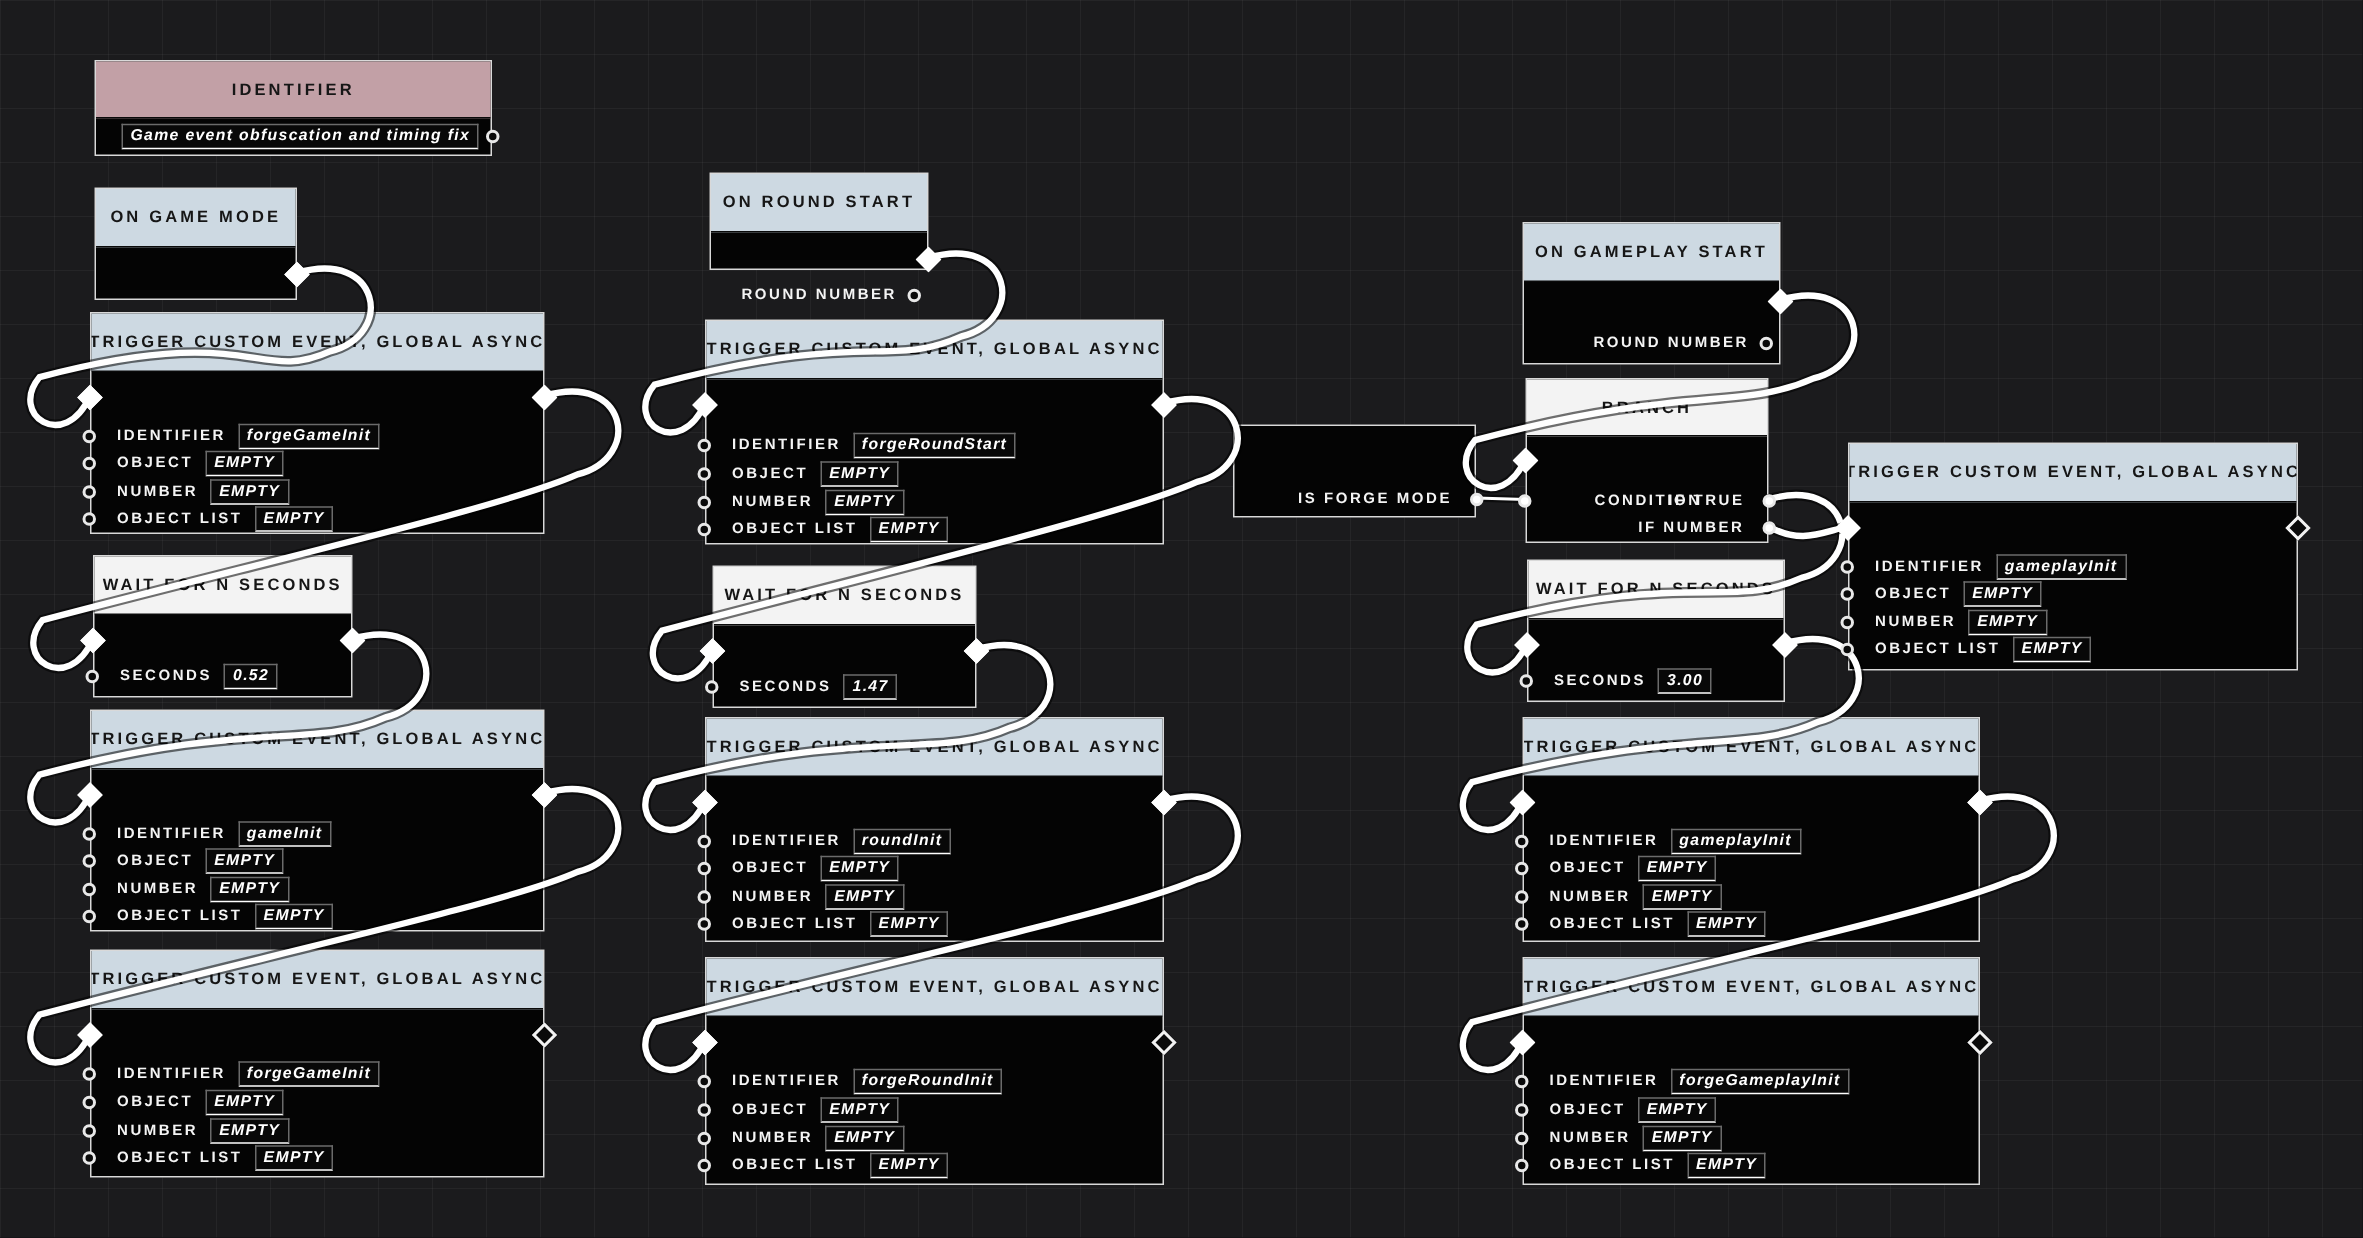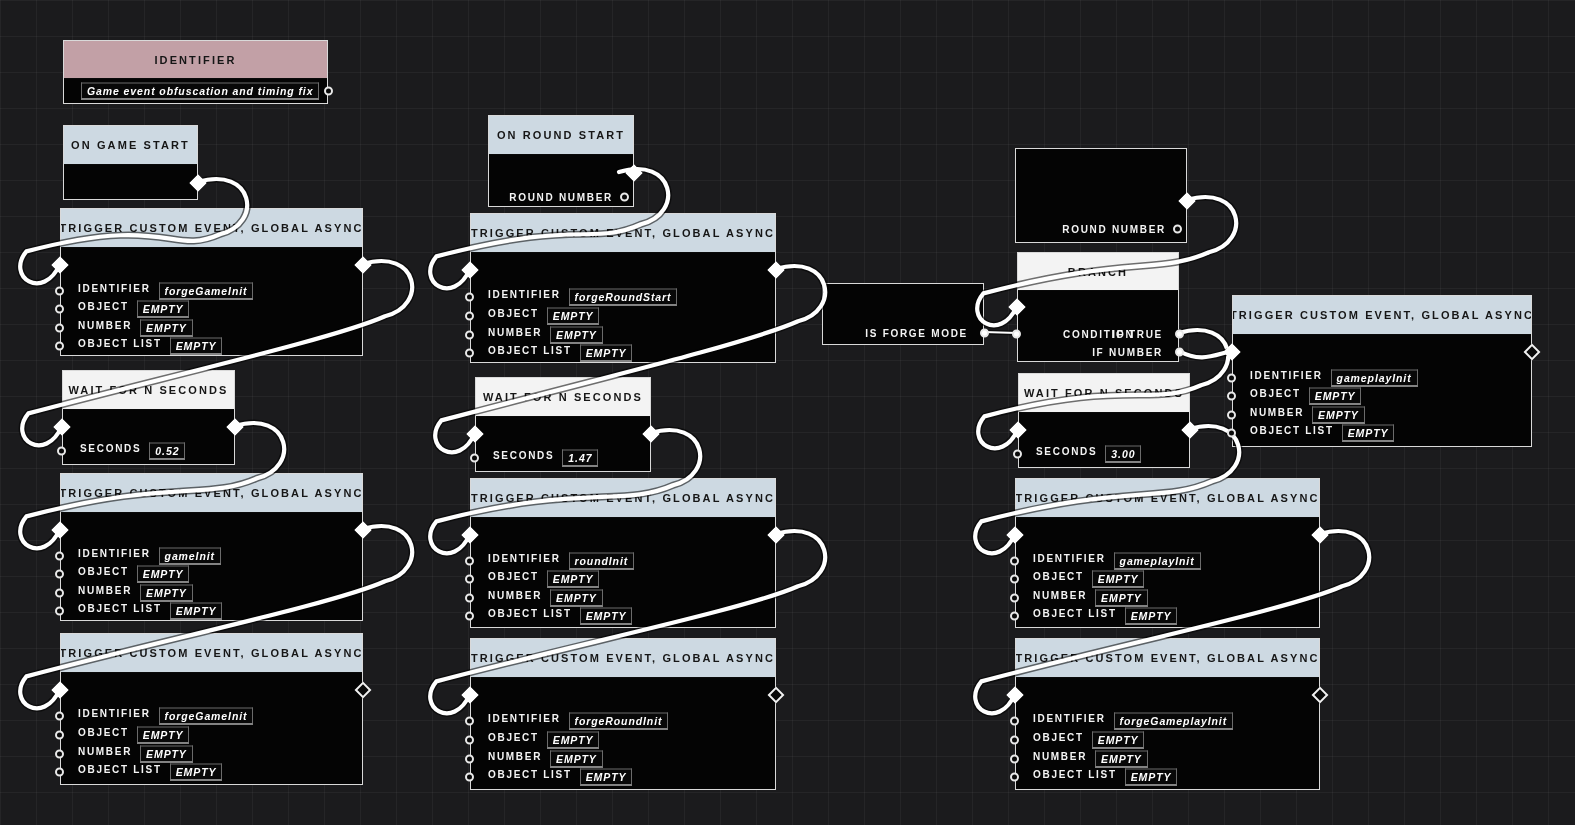--- a/index.html
+++ b/index.html
@@ -19,21 +19,21 @@
   .node-header{
     display:flex;align-items:center;justify-content:center;
     font-size:11px;font-weight:bold;letter-spacing:2.1px;color:#161616;
     white-space:nowrap;overflow:hidden;border-bottom:1px solid #0a0a0a;
   }
   .h-blue{background:#cdd9e2;}
   .h-pink{background:#c2a0a6;}
   .h-sage{background:#a7b0a2;}
   .h-white{background:#f3f3f3;}
   .row{
-    position:absolute;display:flex;align-items:flex-start;gap:8px;
+    position:absolute;display:flex;align-items:center;gap:8px;
     font-size:10px;font-weight:bold;letter-spacing:1.7px;color:#f4f4f4;
     white-space:nowrap;transform:translateY(-50%);
   }
   .row.left{left:17px;}
   .row.right{right:15px;flex-direction:row;}
   .field{
     font-style:italic;font-size:10.5px;font-weight:bold;letter-spacing:0.9px;
     border:1px solid rgba(255,255,255,0.4);border-bottom:1px solid #ffffff;
     padding:1px 5px 2px;line-height:12px;color:#fff;background:rgba(255,255,255,0.02);
   }
@@ -85,21 +85,21 @@
       <path d="M 984 332 L 1017 333" fill="none" stroke="#ffffff" stroke-width="2" stroke-linecap="round"></path>
     </svg>
 <div class="node" style="left: 63px; top: 40px; width: 265px; height: 64px;">
       <div class="node-header h-pink" style="height: 37px;">IDENTIFIER</div>
       <div class="pin-circle" style="top: 50px; right: -6px;"></div>
       <div class="row left" style="top: 50px;">
         <span class="field">Game event obfuscation and timing fix</span>
       </div>
     </div>
     <div class="node" style="left: 63px; top: 125px; width: 135px; height: 75px;">
-      <div class="node-header h-blue" style="height: 38px;">ON GAME START</div>
+      <div class="node-header h-blue" style="height: 38px;">ON GAME MODE</div>
       <div class="pin-diamond" style="right: -7px; top: 57px;"></div>
     </div>
     <div class="node" style="left: 60px; top: 208px; width: 303px; height: 148px;">
       <div class="node-header h-blue" style="height: 38px;">TRIGGER CUSTOM EVENT, GLOBAL ASYNC</div>
       <div class="pin-diamond" style="left: -7px; top: 56px;"></div>
       <div class="pin-diamond" style="right: -7px; top: 56px;"></div>
       <div class="pin-circle" style="top: 82px; left: -6px;"></div>
       <div class="row left" style="top: 82px;">
         <span>IDENTIFIER</span>
         <span class="field">forgeGameInit</span>
@@ -173,21 +173,21 @@
       <div class="row left" style="top: 120px;">
         <span>NUMBER</span>
         <span class="field">EMPTY</span>
       </div>
       <div class="pin-circle" style="top: 138px; left: -6px;"></div>
       <div class="row left" style="top: 138px;">
         <span>OBJECT LIST</span>
         <span class="field">EMPTY</span>
       </div>
     </div>
-    <div class="node" style="left: 488px; top: 115px; width: 146px; height: 92px;">
+    <div class="node" style="left: 473px; top: 115px; width: 146px; height: 65px;">
       <div class="node-header h-blue" style="height: 38px;">ON ROUND START</div>
       <div class="pin-diamond" style="right: -7px; top: 57px;"></div>
       <div class="pin-circle" style="top: 81px; right: 4px;"></div>
       <div class="row right" style="top: 81px; right: 20px;">
         <span>ROUND NUMBER</span>
       </div>
     </div>
     <div class="node" style="left: 470px; top: 213px; width: 306px; height: 150px;">
       <div class="node-header h-blue" style="height: 38px;">TRIGGER CUSTOM EVENT, GLOBAL ASYNC</div>
       <div class="pin-diamond" style="left: -7px; top: 56px;"></div>
@@ -273,20 +273,21 @@
         <span class="field">EMPTY</span>
       </div>
     </div>
     <div class="node" style="left: 822px; top: 283px; width: 162px; height: 62px;">
       <div class="pin-circle filled" style="top: 49px; right: -6px;"></div>
       <div class="row right" style="top: 49px;">
         <span>IS FORGE MODE</span>
       </div>
     </div>
     <div class="node" style="left: 1015px; top: 148px; width: 172px; height: 95px;">
+      <div class="node-header h-blue" style="height: 38px;">ON GAMEPLAY START</div>
       <div class="pin-diamond" style="right: -7px; top: 52px;"></div>
       <div class="pin-circle" style="top: 80px; right: 4px;"></div>
       <div class="row right" style="top: 80px; right: 20px;">
         <span>ROUND NUMBER</span>
       </div>
     </div>
     <div class="node" style="left: 1017px; top: 252px; width: 162px; height: 110px;">
       <div class="node-header h-white" style="height: 37px;">BRANCH</div>
       <div class="pin-diamond" style="left: -7px; top: 54px;"></div>
       <div class="pin-circle filled" style="top: 81px; left: -6px;"></div>

